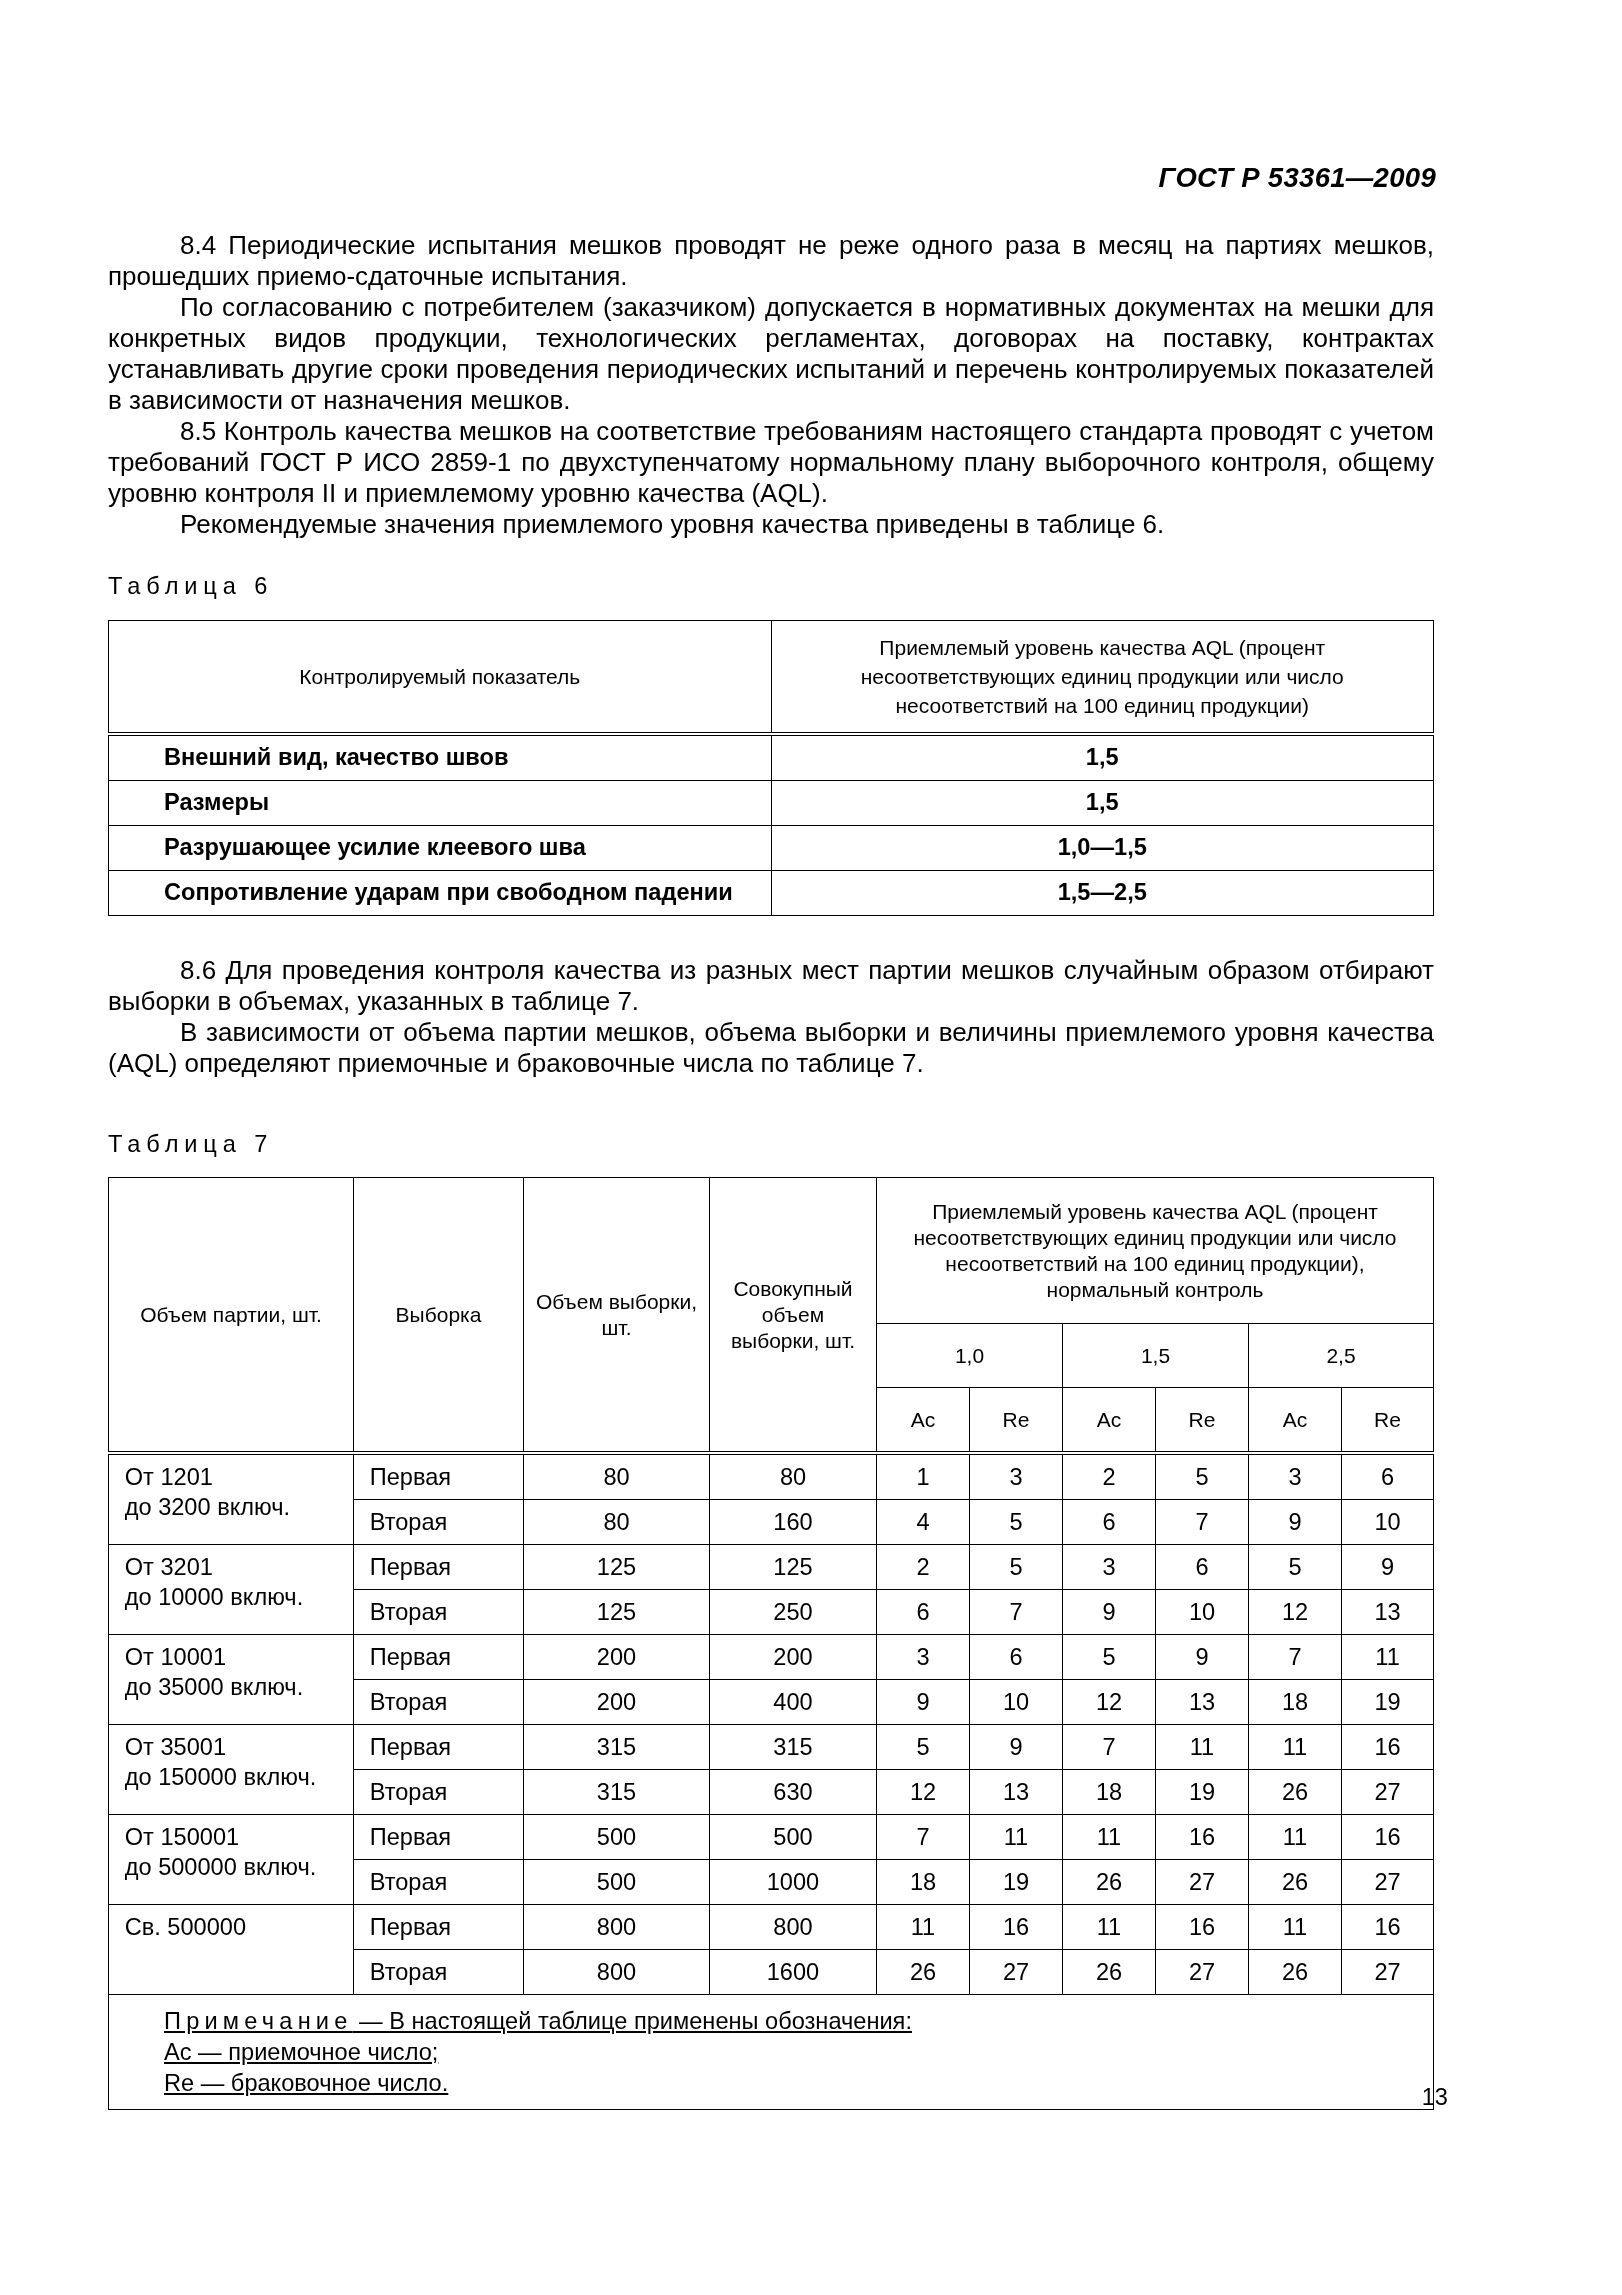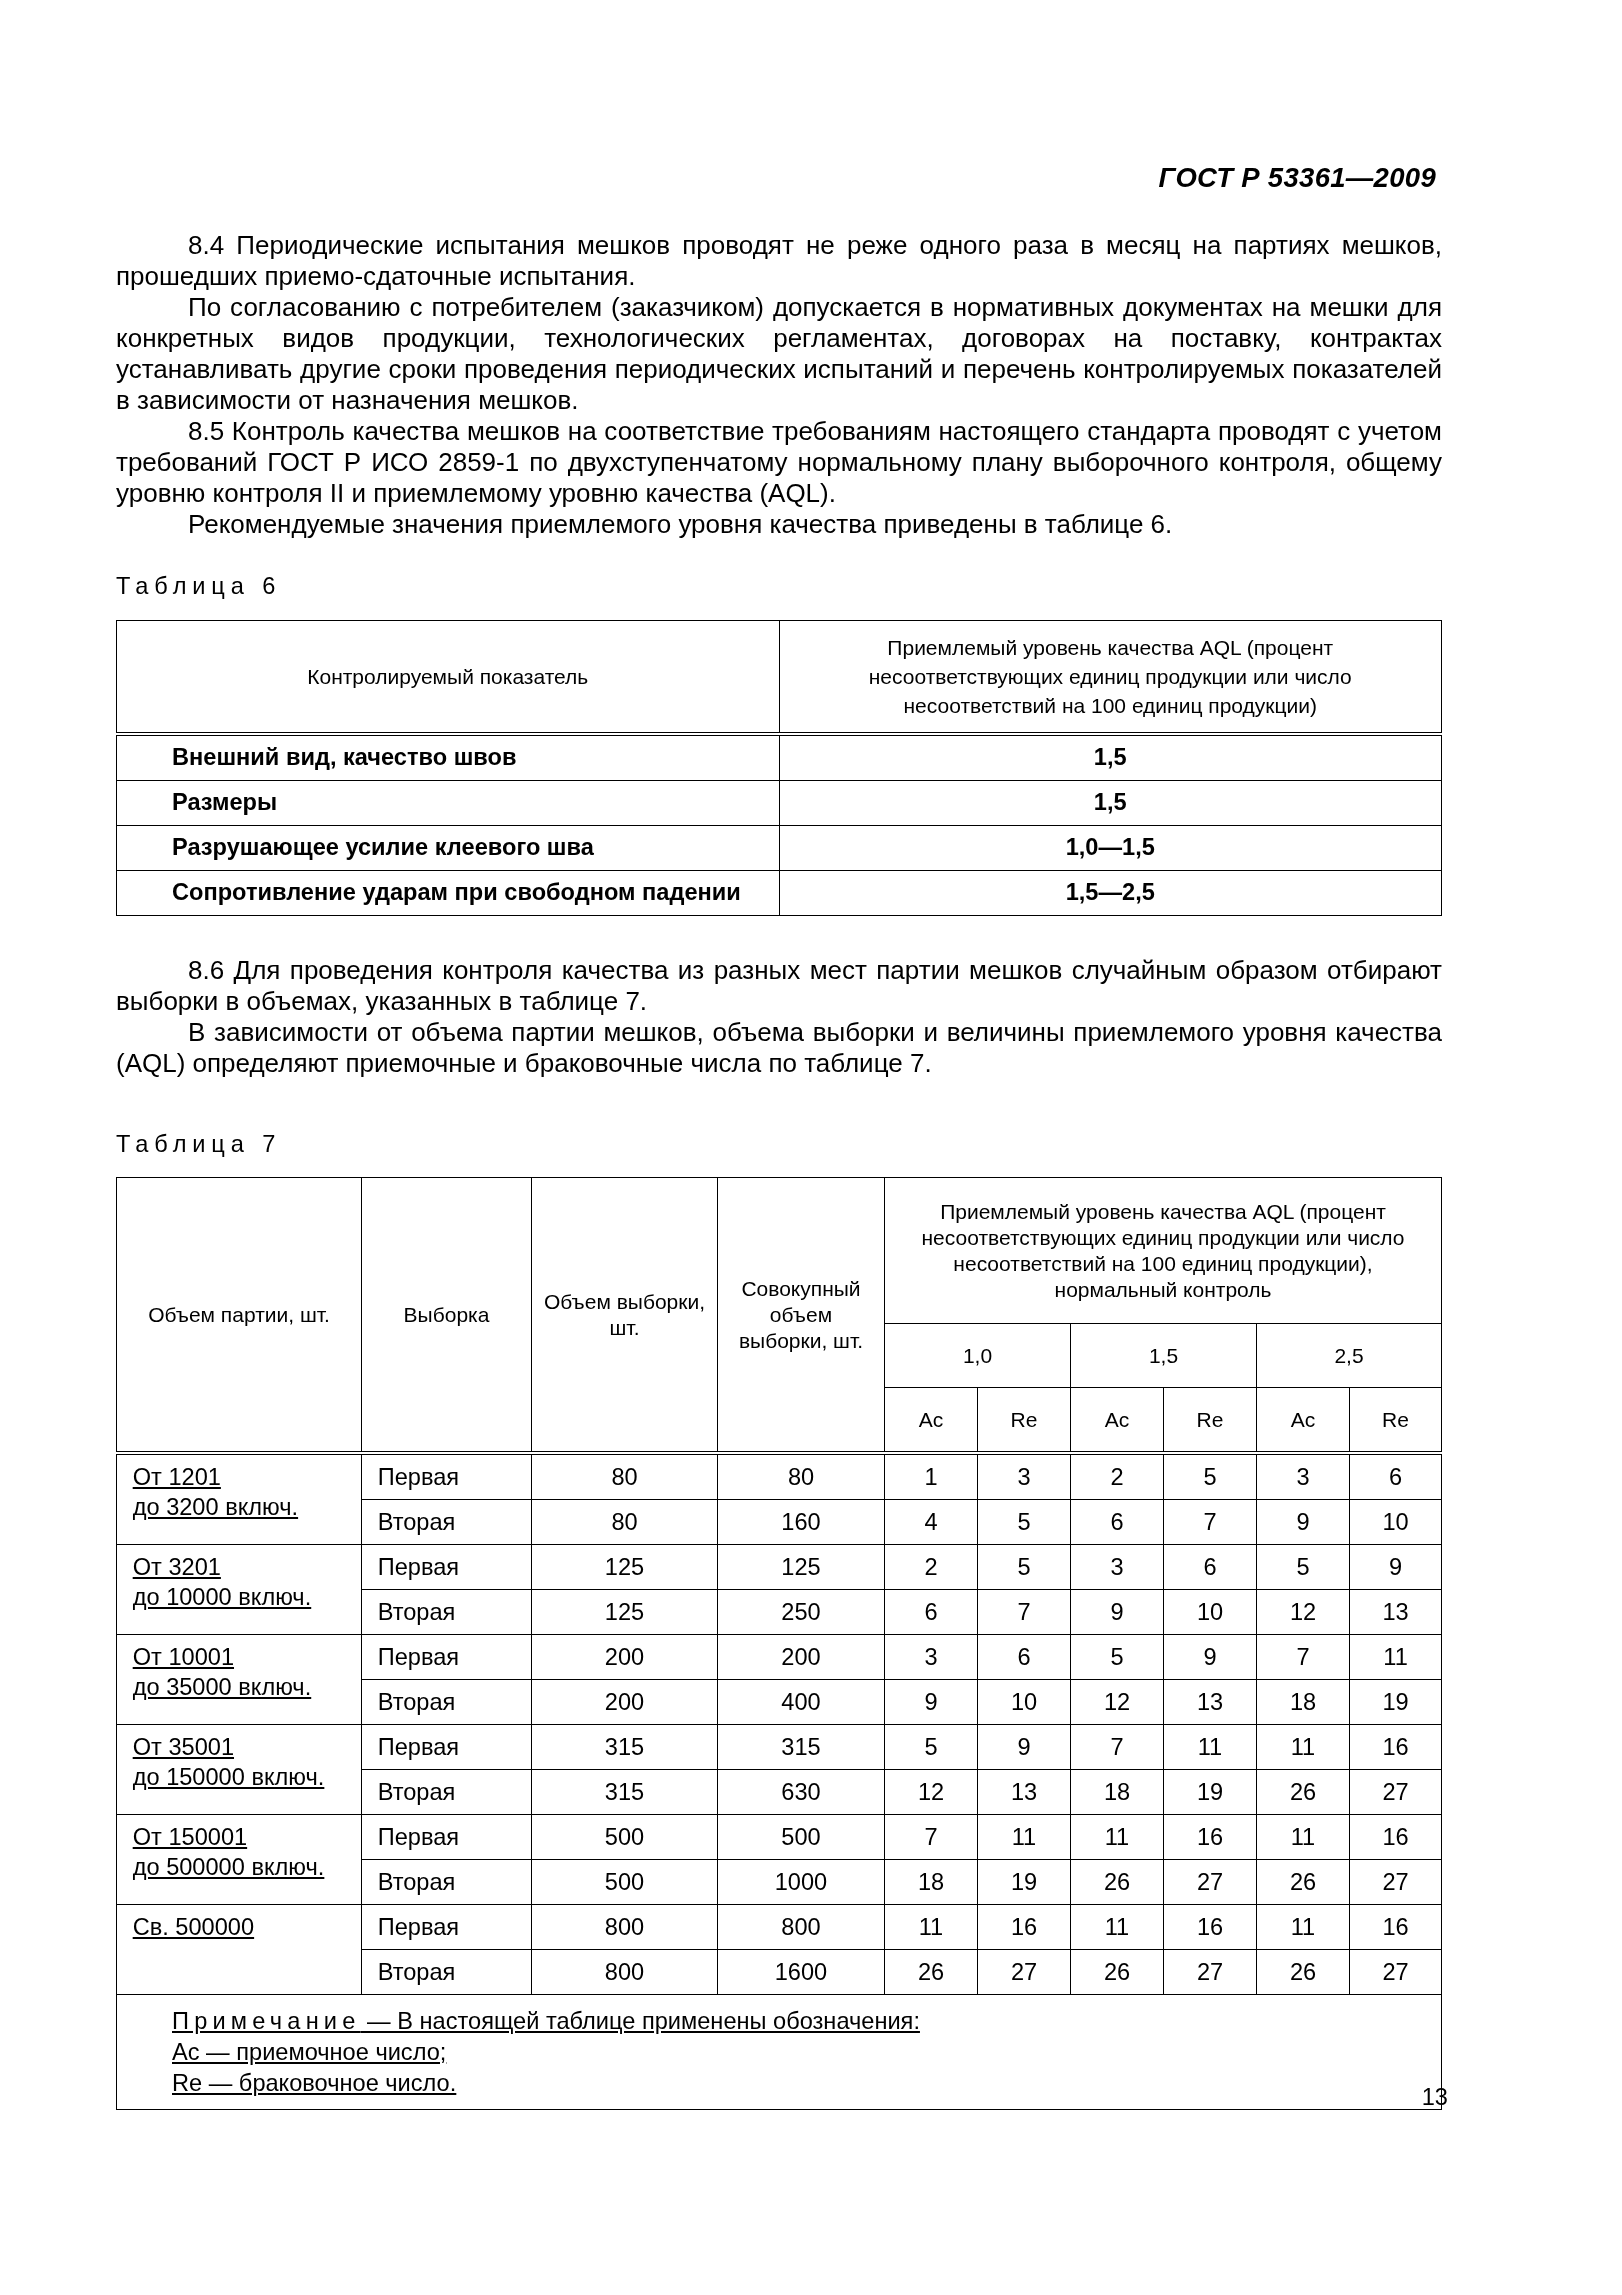--- a/index.html
+++ b/index.html
@@ -4,21 +4,21 @@
 <style>
   html, body { margin: 0; padding: 0; background: #ffffff; }
   body {
     width: 1623px; height: 2295px; position: relative;
     font-family: "Liberation Sans", sans-serif; color: #000;
   }
   .header {
     position: absolute; left: 0; right: 187px; top: 162px;
     text-align: right; font-weight: bold; font-size: 27.5px; letter-spacing: 0.3px; font-style: italic;
   }
-  .content { position: absolute; left: 116px; width: 1326px; top: 230px; }
+  .content { position: absolute; left: 108px; width: 1326px; top: 230px; }
   .para {
     font-size: 26px; line-height: 31px; margin: 0; text-align: justify;
     text-align-last: left;
   }
   .indent { text-indent: 72px; }
   .tcap {
     font-size: 23.6px; letter-spacing: 5.9px; margin: 0;
   }
   table { border-collapse: collapse; width: 100%; }
   td, th { border: 1.3px solid #000; font-weight: normal; vertical-align: middle; }
@@ -27,21 +27,21 @@
   .t6 td { font-size: 23.6px; height: 42px; font-weight: bold; }
   .t6 td.lbl { padding-left: 55px; }
   .t6 td.val { text-align: center; }
   .t6 thead tr { border-bottom: 4.6px double #000; }
 
   .t7 { margin-top: 19.6px; table-layout: fixed; }
   .t7 th { font-size: 21px; line-height: 26px; text-align: center; padding: 0 5.2px; }
   .t7 th.small { height: 63px; }
   .t7 thead tr.last { border-bottom: 4.6px double #000; }
   .t7 td { font-size: 23.6px; height: 42px; }
-  .t7 td.range { vertical-align: top; padding: 6.5px 0 0 15.7px; line-height: 30px; font-size: 23.6px; text-decoration: underline; }
+  .t7 td.range { vertical-align: top; padding: 6.5px 0 0 15.7px; line-height: 30px; font-size: 23.6px; }
   .t7 td.sel { padding-left: 15.7px; }
   .t7 td.num { text-align: center; }
   .t7 td.note {
     font-size: 23.6px; line-height: 31px; padding: 10.5px 0 10.5px 55px; text-align: left; text-decoration: underline;
   }
   .spaced { letter-spacing: 5.2px; }
   .pagenum {
     position: absolute; right: 175px; top: 2084px; font-size: 23.6px;
   }
 </style>

